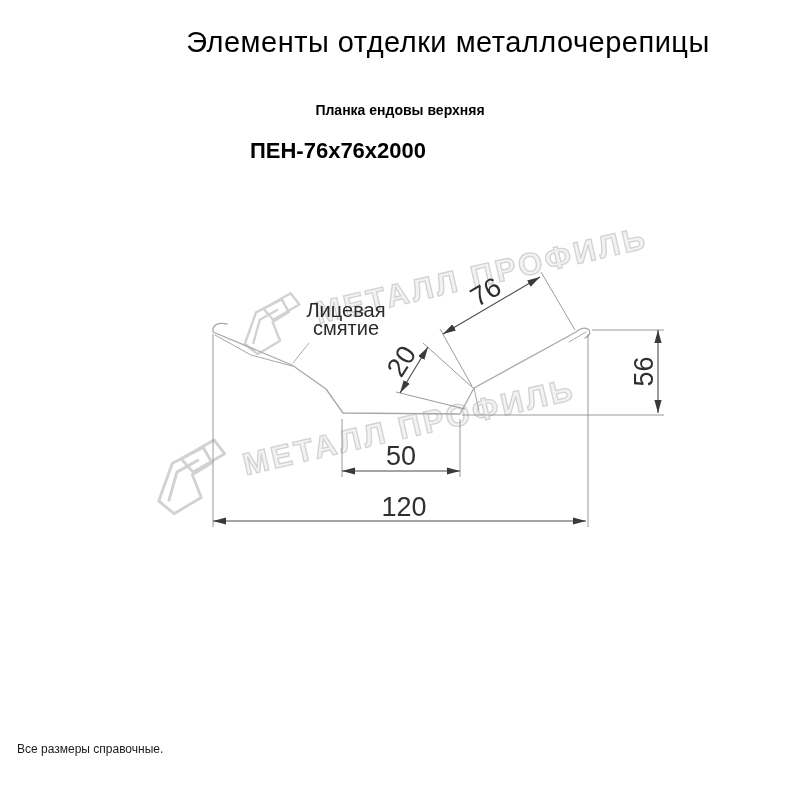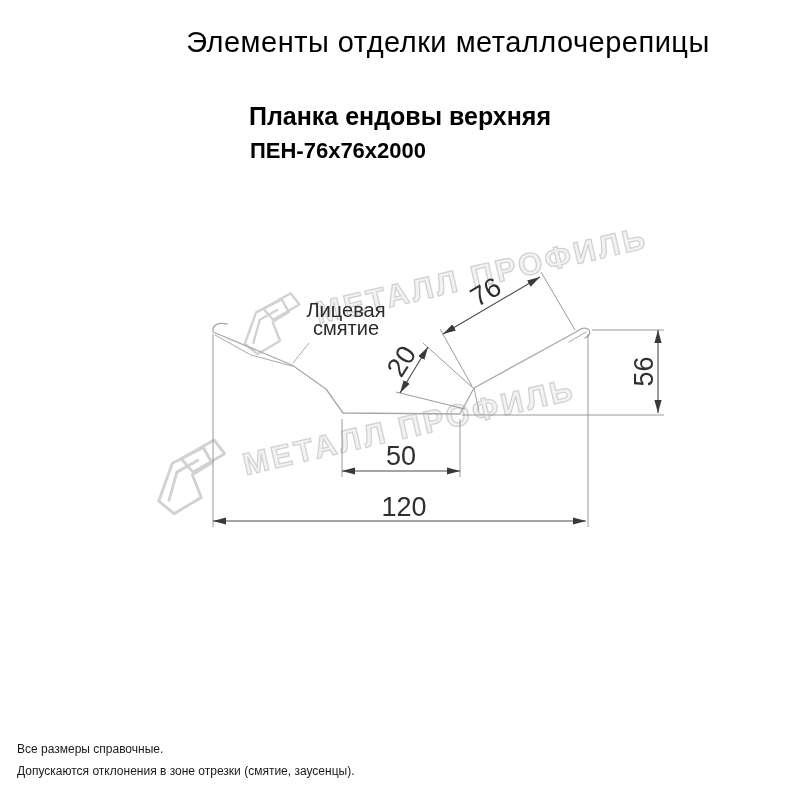--- a/index.html
+++ b/index.html
@@ -7,21 +7,21 @@
     position:relative;width:800px;height:800px;background:#ffffff;overflow:hidden;
     font-family:"Liberation Sans", sans-serif;color:#111;
   }
   .abs{position:absolute;}
   .title{
     top:26px;left:0;width:800px;text-align:center;
     font-size:29px;font-weight:400;letter-spacing:0.5px;color:#000;z-index:3;margin-left:48px;
   }
   .sub1{
     top:102px;left:0;width:800px;text-align:center;
-    font-size:25px;font-weight:700;color:#000;z-index:3;
+    font-size:14px;font-weight:700;color:#000;z-index:3;
   }
   .sub2{
     top:138px;left:0;width:676px;text-align:center;
     font-size:22px;font-weight:700;color:#000;z-index:3;
   }
   .dim{
     font-size:27px;font-weight:400;color:#2f2f2f;text-align:center;z-index:3;
     line-height:27px;white-space:nowrap;
   }
   .dim80 {left:371px;top:443px;width:60px;}
@@ -125,16 +125,15 @@
   <div class="abs dim dim80">50</div>
   <div class="abs dim dim250">120</div>
 
   <div class="abs faceLabel">
     <div>Лицевая</div>
     <div>смятие</div>
   </div>
 
   <div class="abs footer">
     <div>Все размеры справочные.</div>
-    <div>Допускаются отклонения в зоне отрезки (смятие, заусенцы).</div>
   </div>
 
 </div>
 
 </body></html>

